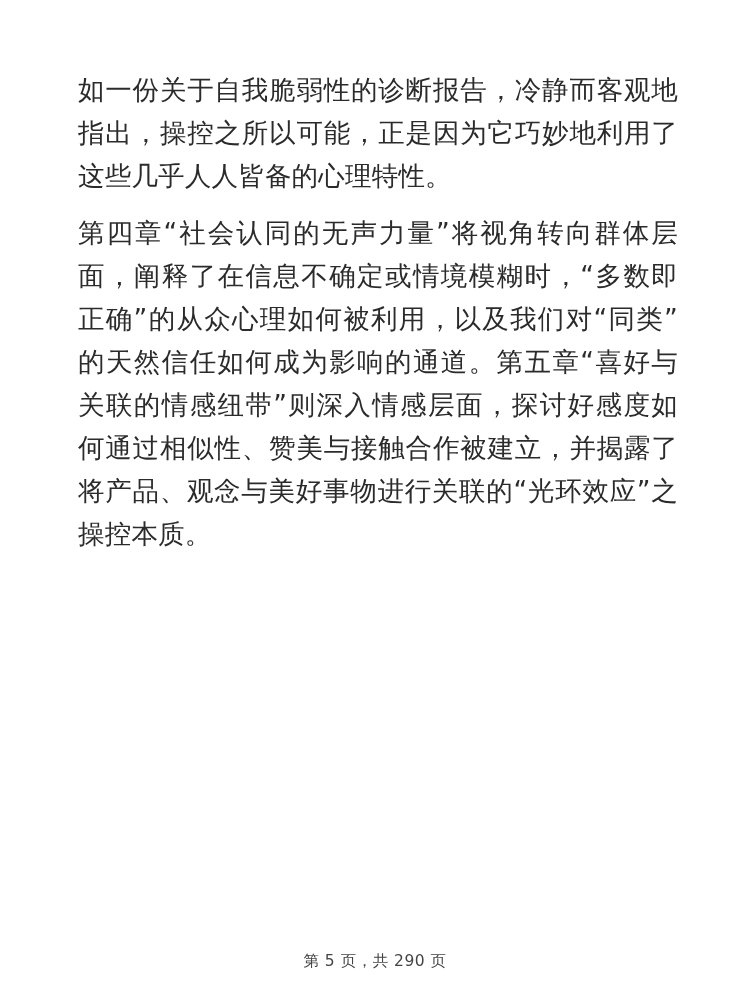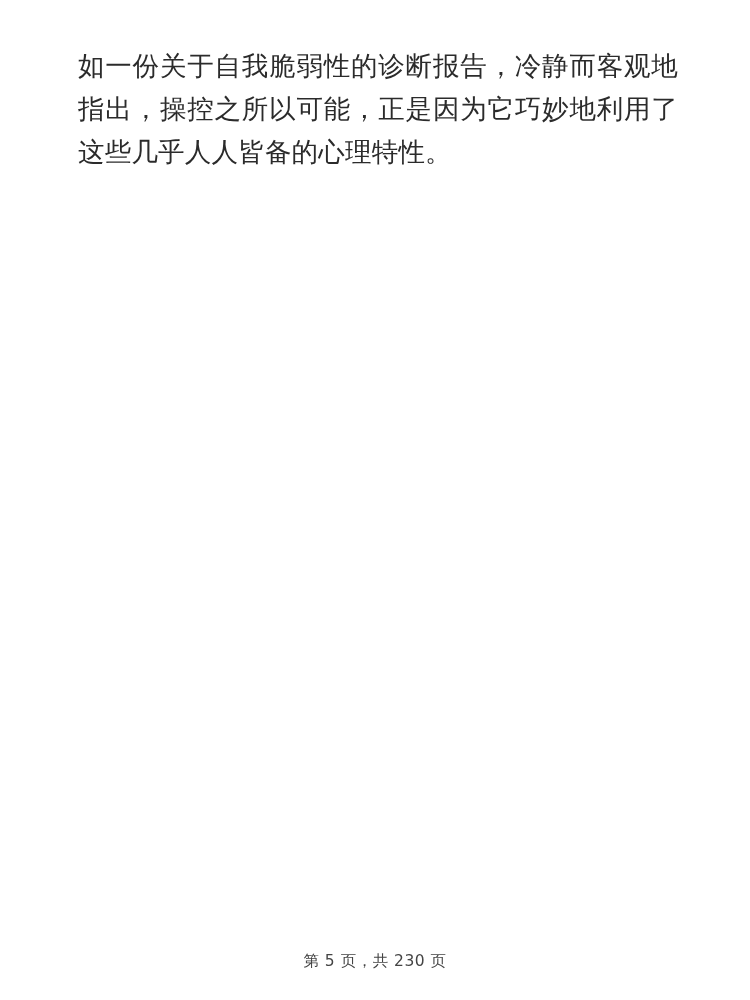--- a/index.html
+++ b/index.html
@@ -21,20 +21,21 @@
     top: 0;
     width: 750px;
     height: 1000px;
     box-sizing: border-box;
     padding: 44px 72px 0 78px;
     display: flex;
     flex-direction: column;
   }
   .body-text {
     flex: 0 0 auto;
+    margin-top: 24px;
   }
   p.para {
     margin: 0 0 14px 0;
     font-size: 26.5px;
     line-height: 43px;
     letter-spacing: 0.2px;
     text-align: justify;
     text-justify: inter-ideograph;
     color: #2b2b2b;
     text-indent: 0;
@@ -54,17 +55,18 @@
     letter-spacing: 0.5px;
   }
 </style>
 </head>
 <body>
 
 <div class="page">
 
   <div class="body-text">
     <p class="para">如一份关于自我脆弱性的诊断报告，冷静而客观地指出，操控之所以可能，正是因为它巧妙地利用了这些几乎人人皆备的心理特性。</p>
+    <p class="para">第四章“社会认同的无声力量”将视角转向群体层面，阐释了在信息不确定或情境模糊时，“多数即正确”的从众心理如何被利用，以及我们对“同类”的天然信任如何成为影响的通道。第五章“喜好与关联的情感纽带”则深入情感层面，探讨好感度如何通过相似性、赞美与接触合作被建立，并揭露了将产品、观念与美好事物进行关联的“光环效应”之操控本质。</p>
   </div>
 
-  <div class="footer">第 5 页，共 230 页</div>
+  <div class="footer">第 5 页，共 290 页</div>
 
 </div>
 
 </body></html>

